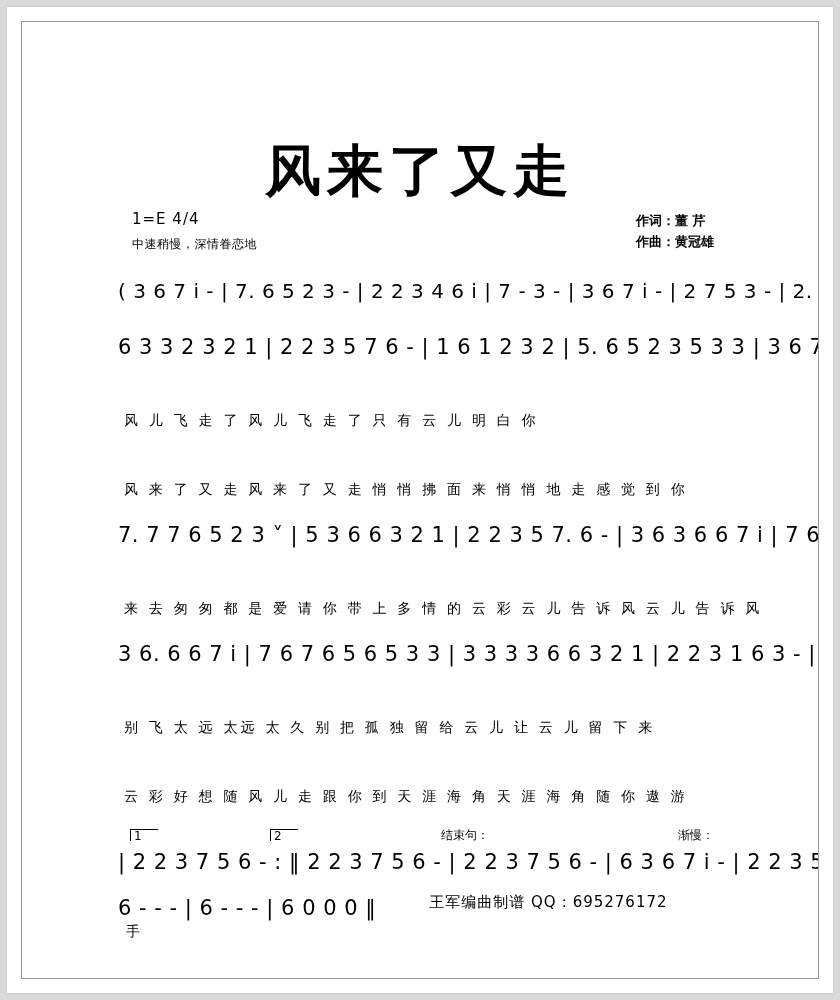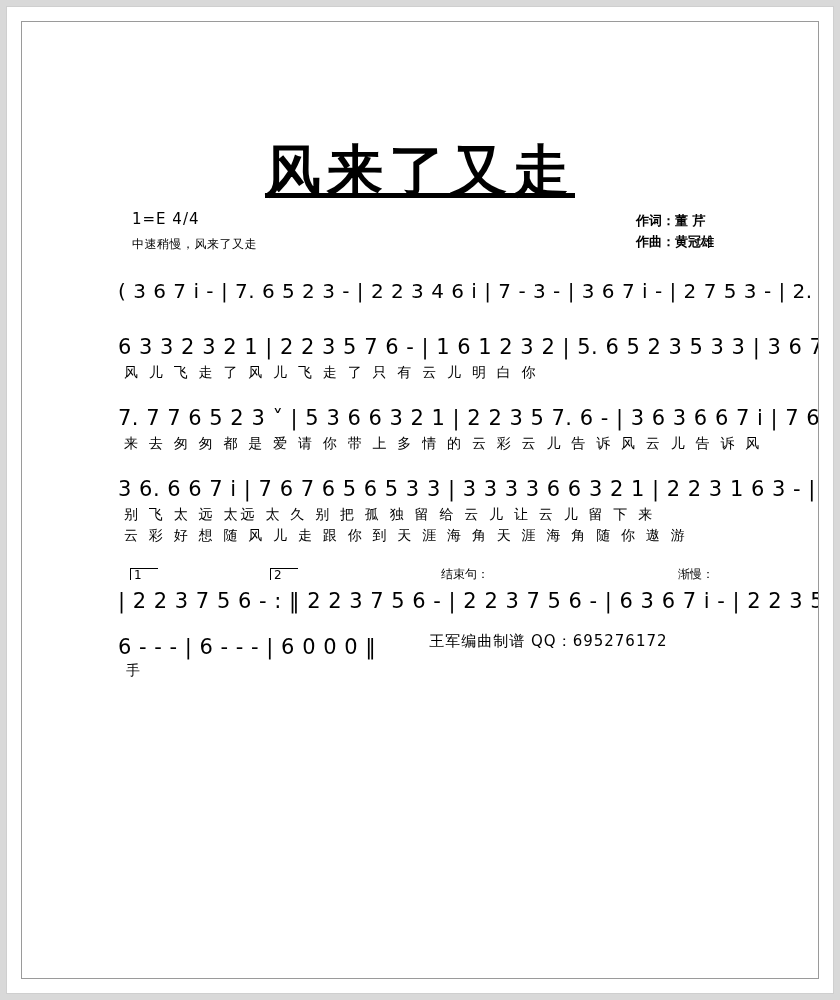--- a/index.html
+++ b/index.html
@@ -37,21 +37,20 @@
 
   
   .title {
     margin-top: 112px;
     text-align: center;
     font-family: "DejaVu Serif", serif;
     font-size: 56px;
     font-weight: bold;
     letter-spacing: 6px;
     color: #000;
-    text-decoration: underline;
   }
 
   
   .meta {
     position: relative;
     height: 62px;
   }
   .meta-left {
     position: absolute;
     left: 110px;
@@ -100,20 +99,21 @@
   .notes.intro {
     font-size: 20px;
   }
   .lyric {
     font-family: "DejaVu Sans", sans-serif;
     font-size: 14px;
     letter-spacing: 3.2px;
     white-space: nowrap;
     line-height: 21px;
     padding-left: 6px;
+    margin-top: 48px;
   }
   .lyric.l2 { letter-spacing: 3.2px; }
 
   .sys-intro { margin-bottom: 26px; }
   .sys1 { margin-top: 10px; }
   .sys2 { margin-top: 20px; }
   .sys3 { margin-top: 20px; }
   .sys4 { margin-top: 22px; }
   .sys5 { margin-top: 16px; }
 
@@ -168,37 +168,38 @@
 <body>
 
 <div class="page-outer">
   <div class="page-inner">
 
     <div class="title">风来了又走</div>
 
     <div class="meta">
       <div class="meta-left">
         <div class="key-sig">1=E 4/4</div>
-        <div class="tempo">中速稍慢，风来了又走</div>
+        <div class="tempo">中速稍慢，深情眷恋地</div>
       </div>
       <div class="meta-right">
         <div>作词：董  芹</div>
         <div>作曲：黄冠雄</div>
       </div>
     </div>
 
     <div class="score">
 
       <div class="system sys-intro">
         <div class="notes intro">( 3 6 7 i - | 7. 6 5 2 3 - | 2 2 3 4 6 i | 7 - 3 - | 3 6 7 i - | 2 7 5 3 - | 2. 3 2 3 2 5 | 6 - - - ) |</div>
       </div>
 
       <div class="system sys1">
         <div class="notes">6  3 3 2 3 2 1 | 2 2 3 5 7 6 - | 1 6 1  2 3 2 | 5. 6 5 2 3 5 3 3 | 3 6 7  i  - |</div>
         <div class="lyric">风 儿 飞 走 了   风 儿 飞 走 了     只 有   云 儿 明     白         你</div>
+        <div class="lyric l2">风 来 了 又     走   风 来 了 又  走     悄 悄   拂 面 来 悄 悄 地   走         感 觉 到  你</div>
       </div>
 
       <div class="system sys2">
         <div class="notes">7. 7 7 6  5 2 3  ˅ | 5 3 6  6 3 2 1 | 2 2 3   5 7. 6 - | 3 6 3 6 6 7  i | 7 6 7   5 6 6 - |</div>
         <div class="lyric">来  去 匆 匆  都 是 爱   请 你   带   上   多 情 的 云 彩     云 儿   告 诉  风   云 儿   告 诉 风</div>
       </div>
 
       <div class="system sys3">
         <div class="notes">3 6. 6 6 7  i | 7 6 7 6 5 6 5 3 3 | 3 3 3 3 6 6 3 2 1 | 2 2 3  1 6  3 - | 6 3 3 6 7  i - |</div>
         <div class="lyric">别    飞 太 远 太远   太  久       别 把   孤 独 留   给 云       儿     让 云 儿 留 下 来</div>

